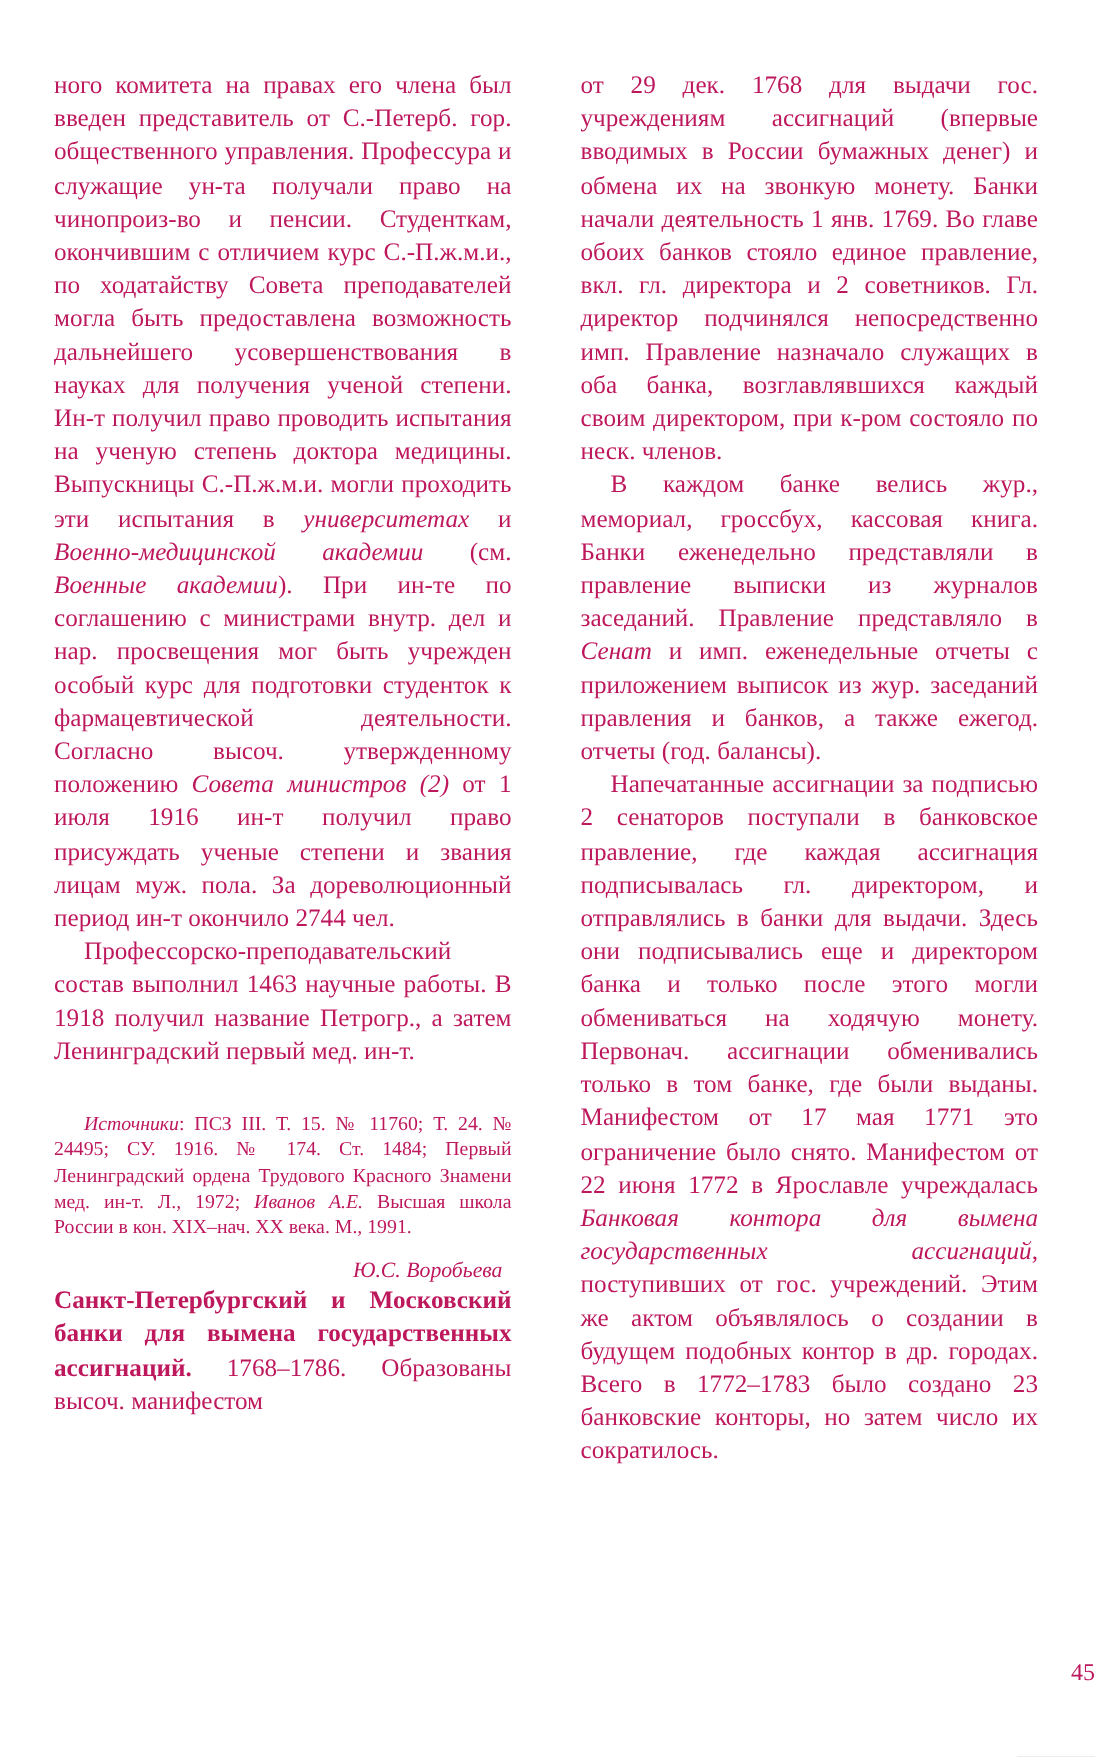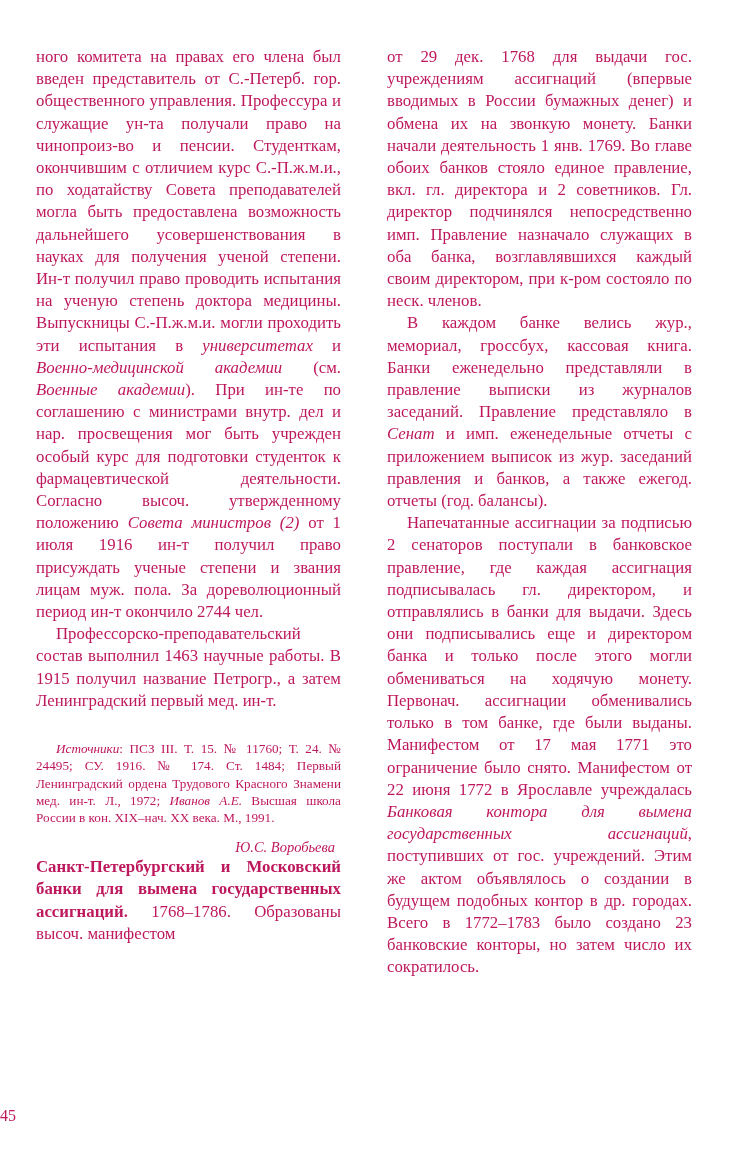--- a/index.html
+++ b/index.html
@@ -45,32 +45,32 @@
     padding-right: 6px;
   }
   p.entry { }
   .italic { font-style: italic; }
   .bold { font-weight: bold; }
   .page-number {
     position: absolute;
     left: 0;
     right: 0;
     bottom: 46px;
-    text-align: left;
+    text-align: right;
     font-size: 16px;
   }
 </style>
 </head>
 <body>
 
 <div class="page">
   <div class="columns">
     <div class="column" id="col-left">
         <p class="para body"><span>ного комитета на правах его члена был введен представитель от С.-Петерб. гор. общественного управления. Профессура и служащие ун-та получали право на чинопроиз-во и пенсии. Студенткам, окончившим с отличием курс С.-П.ж.м.и., по ходатайству Совета преподавателей могла быть предоставлена возможность дальнейшего усовершенствования в науках для получения ученой степени. Ин-т получил право проводить испытания на ученую степень доктора медицины. Выпускницы С.-П.ж.м.и. могли проходить эти испытания в </span><span class="italic">университетах</span><span> и </span><span class="italic">Военно-медицинской академии</span><span> (см. </span><span class="italic">Военные академии</span><span>). При ин-те по соглашению с министрами внутр. дел и нар. просвещения мог быть учрежден особый курс для подготовки студенток к фармацевтической деятельности. Согласно высоч. утвержденному положению </span><span class="italic">Совета министров (2)</span><span> от 1 июля 1916 ин-т получил право присуждать ученые степени и звания лицам муж. пола. За дореволюционный период ин-т окончило 2744 чел.</span></p>
-        <p class="para body indent"><span>Профессорско-преподавательский состав выполнил 1463 научные работы. В 1915 получил название Петрогр., а затем Ленинградский первый мед. ин-т.</span></p>
+        <p class="para body indent"><span>Профессорско-преподавательский состав выполнил 1463 научные работы. В 1918 получил название Петрогр., а затем Ленинградский первый мед. ин-т.</span></p>
         <p class="para sources indent"><span class="italic">Источники</span><span>: ПСЗ III. Т. 15. № 11760; Т. 24. № 24495; СУ. 1916. № 174. Ст. 1484; Первый Ленинградский ордена Трудового Красного Знамени мед. ин-т. Л., 1972; </span><span class="italic">Иванов А.Е.</span><span> Высшая школа России в кон. XIX–нач. XX века. М., 1991.</span></p>
         <p class="para signature"><span class="italic">Ю.С. Воробьева</span></p>
         <p class="para entry"><span class="bold">Санкт-Петербургский и Московский банки для вымена государственных ассигнаций.</span><span> 1768–1786. Образованы высоч. манифестом</span></p>
       </div>
     <div class="column" id="col-right">
         <p class="para body"><span>от 29 дек. 1768 для выдачи гос. учреждениям ассигнаций (впервые вводимых в России бумажных денег) и обмена их на звонкую монету. Банки начали деятельность 1 янв. 1769. Во главе обоих банков стояло единое правление, вкл. гл. директора и 2 советников. Гл. директор подчинялся непосредственно имп. Правление назначало служащих в оба банка, возглавлявшихся каждый своим директором, при к-ром состояло по неск. членов.</span></p>
         <p class="para body indent"><span>В каждом банке велись жур., мемориал, гроссбух, кассовая книга. Банки еженедельно представляли в правление выписки из журналов заседаний. Правление представляло в </span><span class="italic">Сенат</span><span> и имп. еженедельные отчеты с приложением выписок из жур. заседаний правления и банков, а также ежегод. отчеты (год. балансы).</span></p>
         <p class="para body indent"><span>Напечатанные ассигнации за подписью 2 сенаторов поступали в банковское правление, где каждая ассигнация подписывалась гл. директором, и отправлялись в банки для выдачи. Здесь они подписывались еще и директором банка и только после этого могли обмениваться на ходячую монету. Первонач. ассигнации обменивались только в том банке, где были выданы. Манифестом от 17 мая 1771 это ограничение было снято. Манифестом от 22 июня 1772 в Ярославле учреждалась </span><span class="italic">Банковая контора для вымена государственных ассигнаций</span><span>, поступивших от гос. учреждений. Этим же актом объявлялось о создании в будущем подобных контор в др. городах. Всего в 1772–1783 было создано 23 банковские конторы, но затем число их сократилось.</span></p>
       </div>
   </div>

